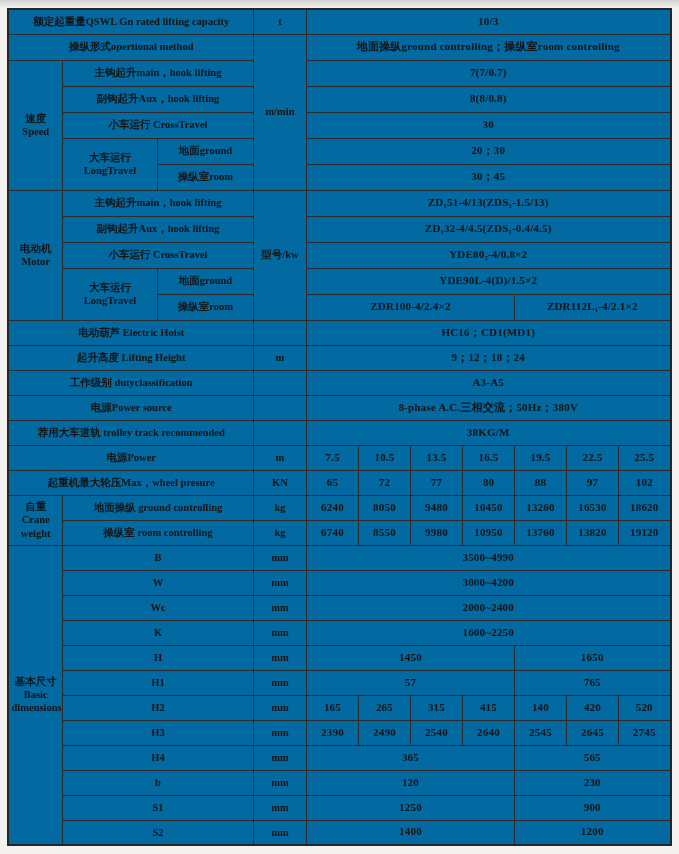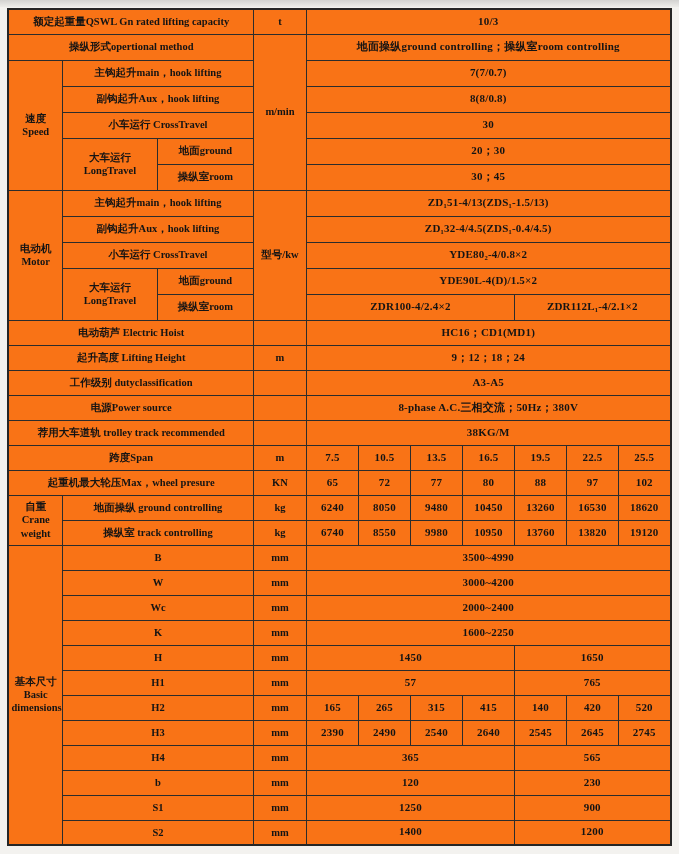--- a/index.html
+++ b/index.html
@@ -1,18 +1,18 @@
 <!DOCTYPE html>
 <html><head>
 <meta charset="utf-8">
 <style>
   html,body{margin:0;padding:0;background:#f3f2ef;}
   body{width:679px;height:854px;position:relative;font-family:"Liberation Serif","DejaVu Serif",serif;color:#141414;}
   .scan-top{position:absolute;top:0;left:0;width:679px;height:7px;background:linear-gradient(to bottom,#b9b9b7,#e9e8e5);opacity:.55;}
-  table{border-collapse:collapse;table-layout:fixed;width:664px;margin:8px auto 0 auto;background:#f97316;}
+  table{border-collapse:collapse;table-layout:fixed;width:664px;margin:8px auto 0 auto;background:#0369a1;}
   td{border:1px solid #2c2c2c;text-align:center;vertical-align:middle;font-weight:bold;font-size:10.5px;line-height:1.25;padding:1px 2px;overflow:hidden;white-space:nowrap;}
   table{border:2px solid #262626;}
   tr{height:25px;}
   tr.tall{height:26px;}
   td.ml{white-space:pre-line;}
   td.val{font-size:11px;letter-spacing:.2px;}
   col.c-group{width:54px;}
   col.c-lab1{width:95px;}
   col.c-lab2{width:96px;}
   col.c-unit{width:53px;}
@@ -123,21 +123,21 @@
     <td></td>
     <td colspan="7" class="val">8-phase A.C.三相交流；50Hz；380V</td>
   </tr>
   <tr>
     <td colspan="3">荐用大车道轨 trolley track recommended</td>
     <td></td>
     <td colspan="7" class="val">38KG/M</td>
   </tr>
 
   <tr>
-    <td colspan="3">跨度Span</td>
+    <td colspan="3">电源Power</td>
     <td>m</td>
     <td class="val">7.5</td>
     <td class="val">10.5</td>
     <td class="val">13.5</td>
     <td class="val">16.5</td>
     <td class="val">19.5</td>
     <td class="val">22.5</td>
     <td class="val">25.5</td>
   </tr>
 
@@ -161,21 +161,21 @@
     <td>kg</td>
     <td class="val">6240</td>
     <td class="val">8050</td>
     <td class="val">9480</td>
     <td class="val">10450</td>
     <td class="val">13260</td>
     <td class="val">16530</td>
     <td class="val">18620</td>
   </tr>
   <tr>
-    <td colspan="2">操纵室 track controlling</td>
+    <td colspan="2">操纵室 room controlling</td>
     <td>kg</td>
     <td class="val">6740</td>
     <td class="val">8550</td>
     <td class="val">9980</td>
     <td class="val">10950</td>
     <td class="val">13760</td>
     <td class="val">13820</td>
     <td class="val">19120</td>
   </tr>
 

